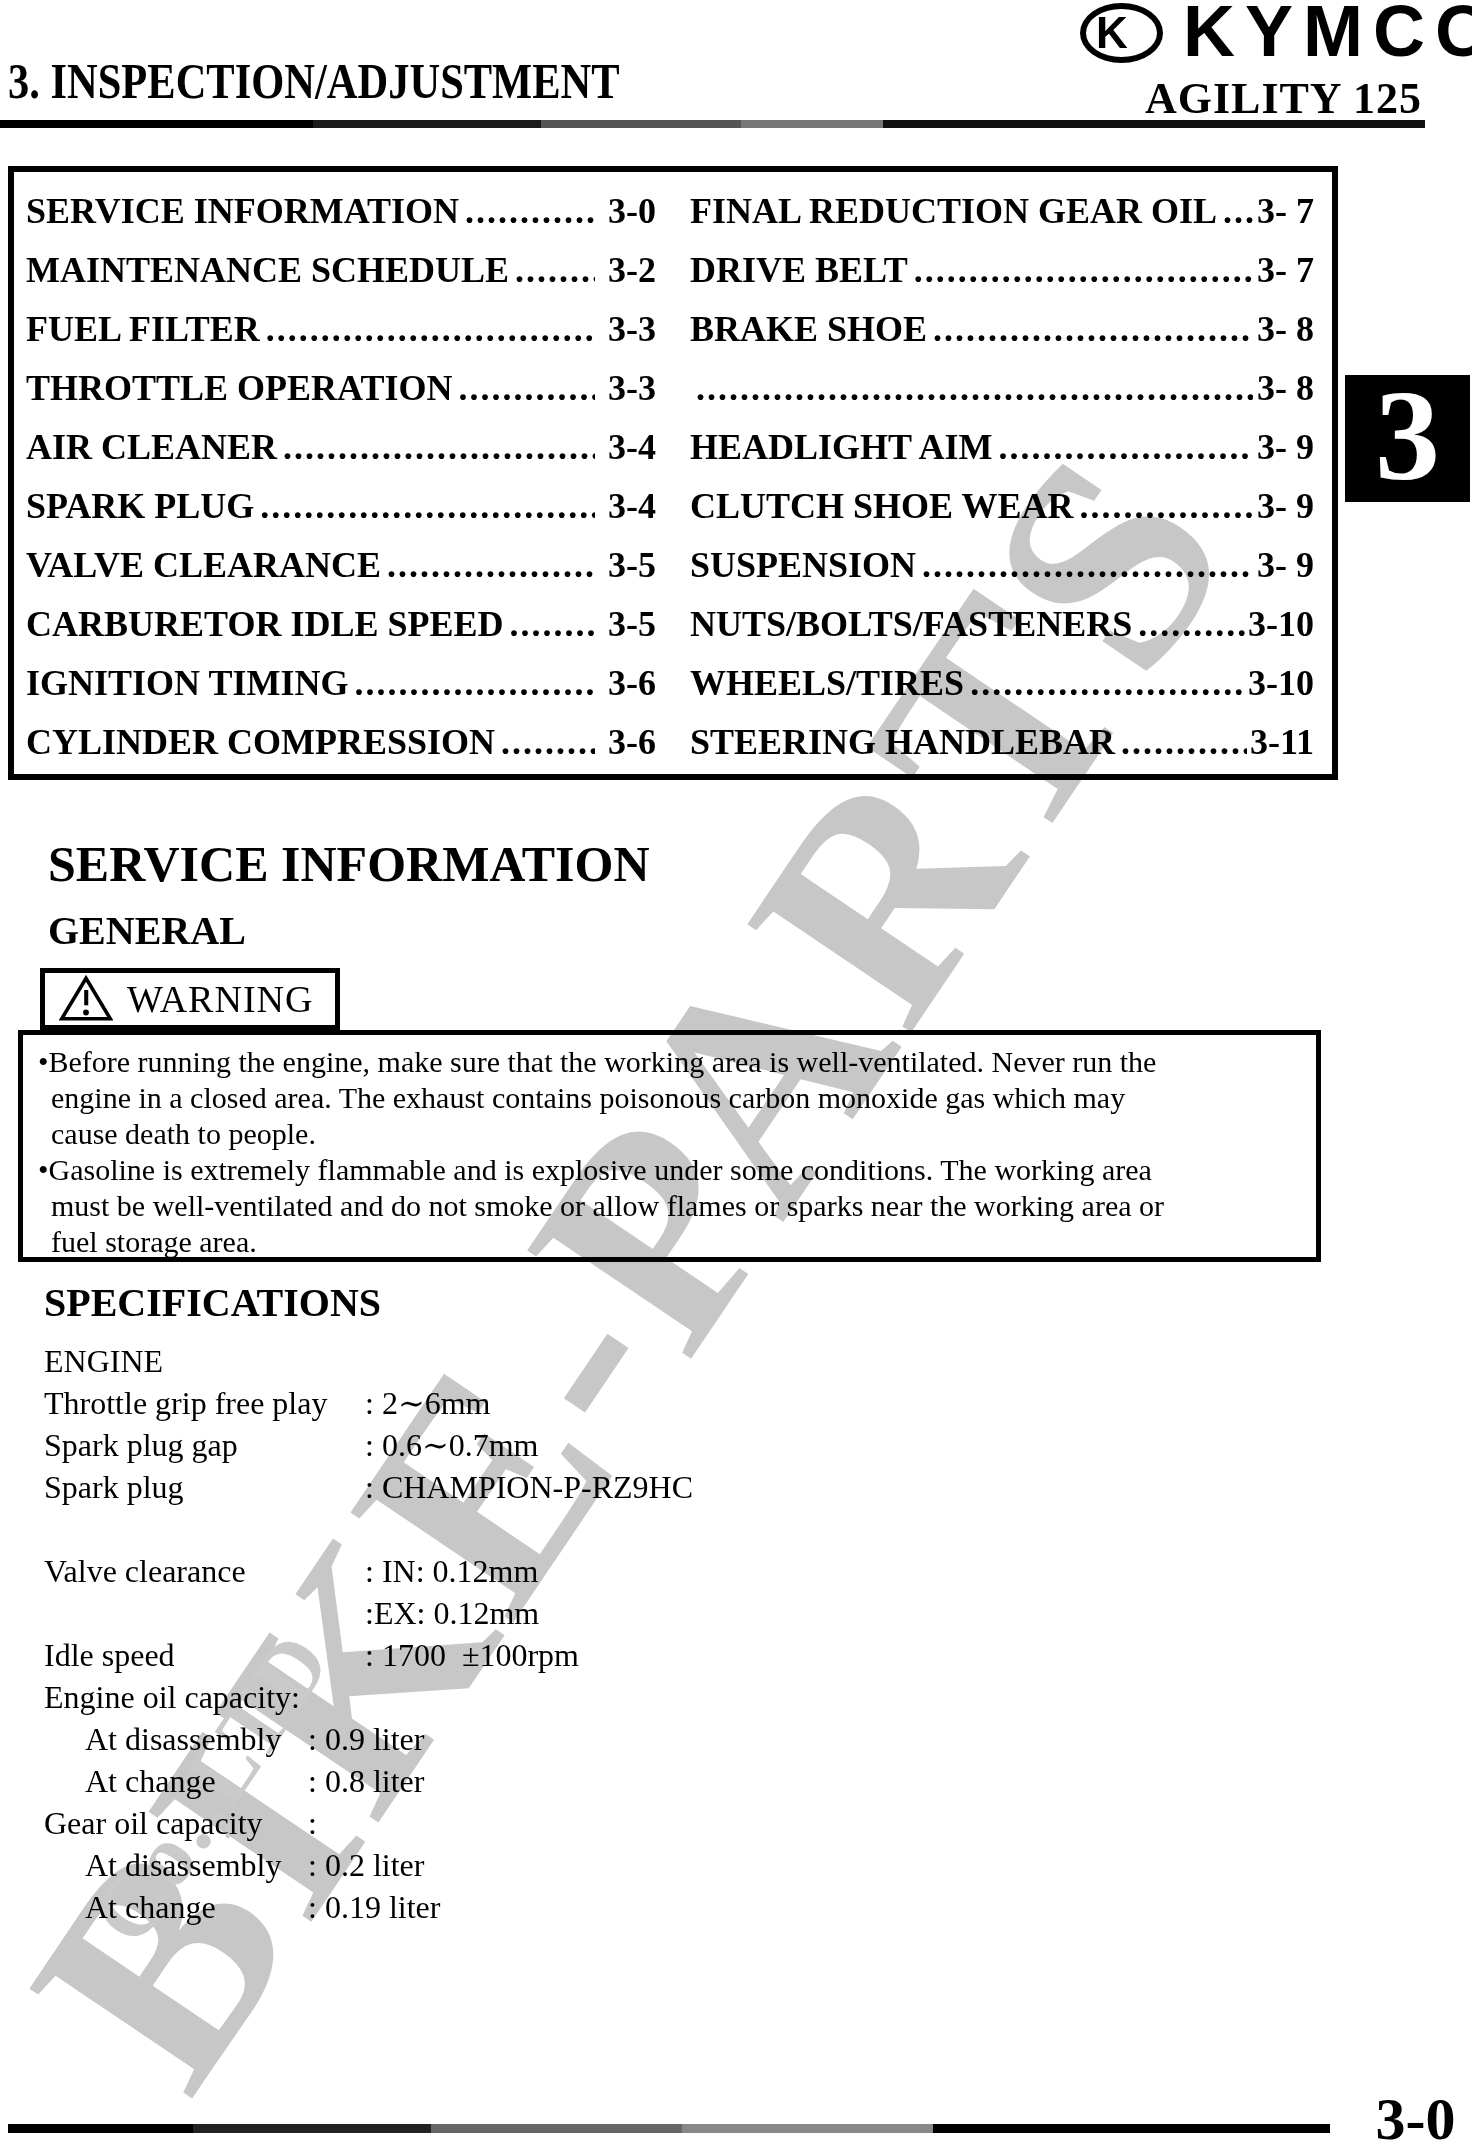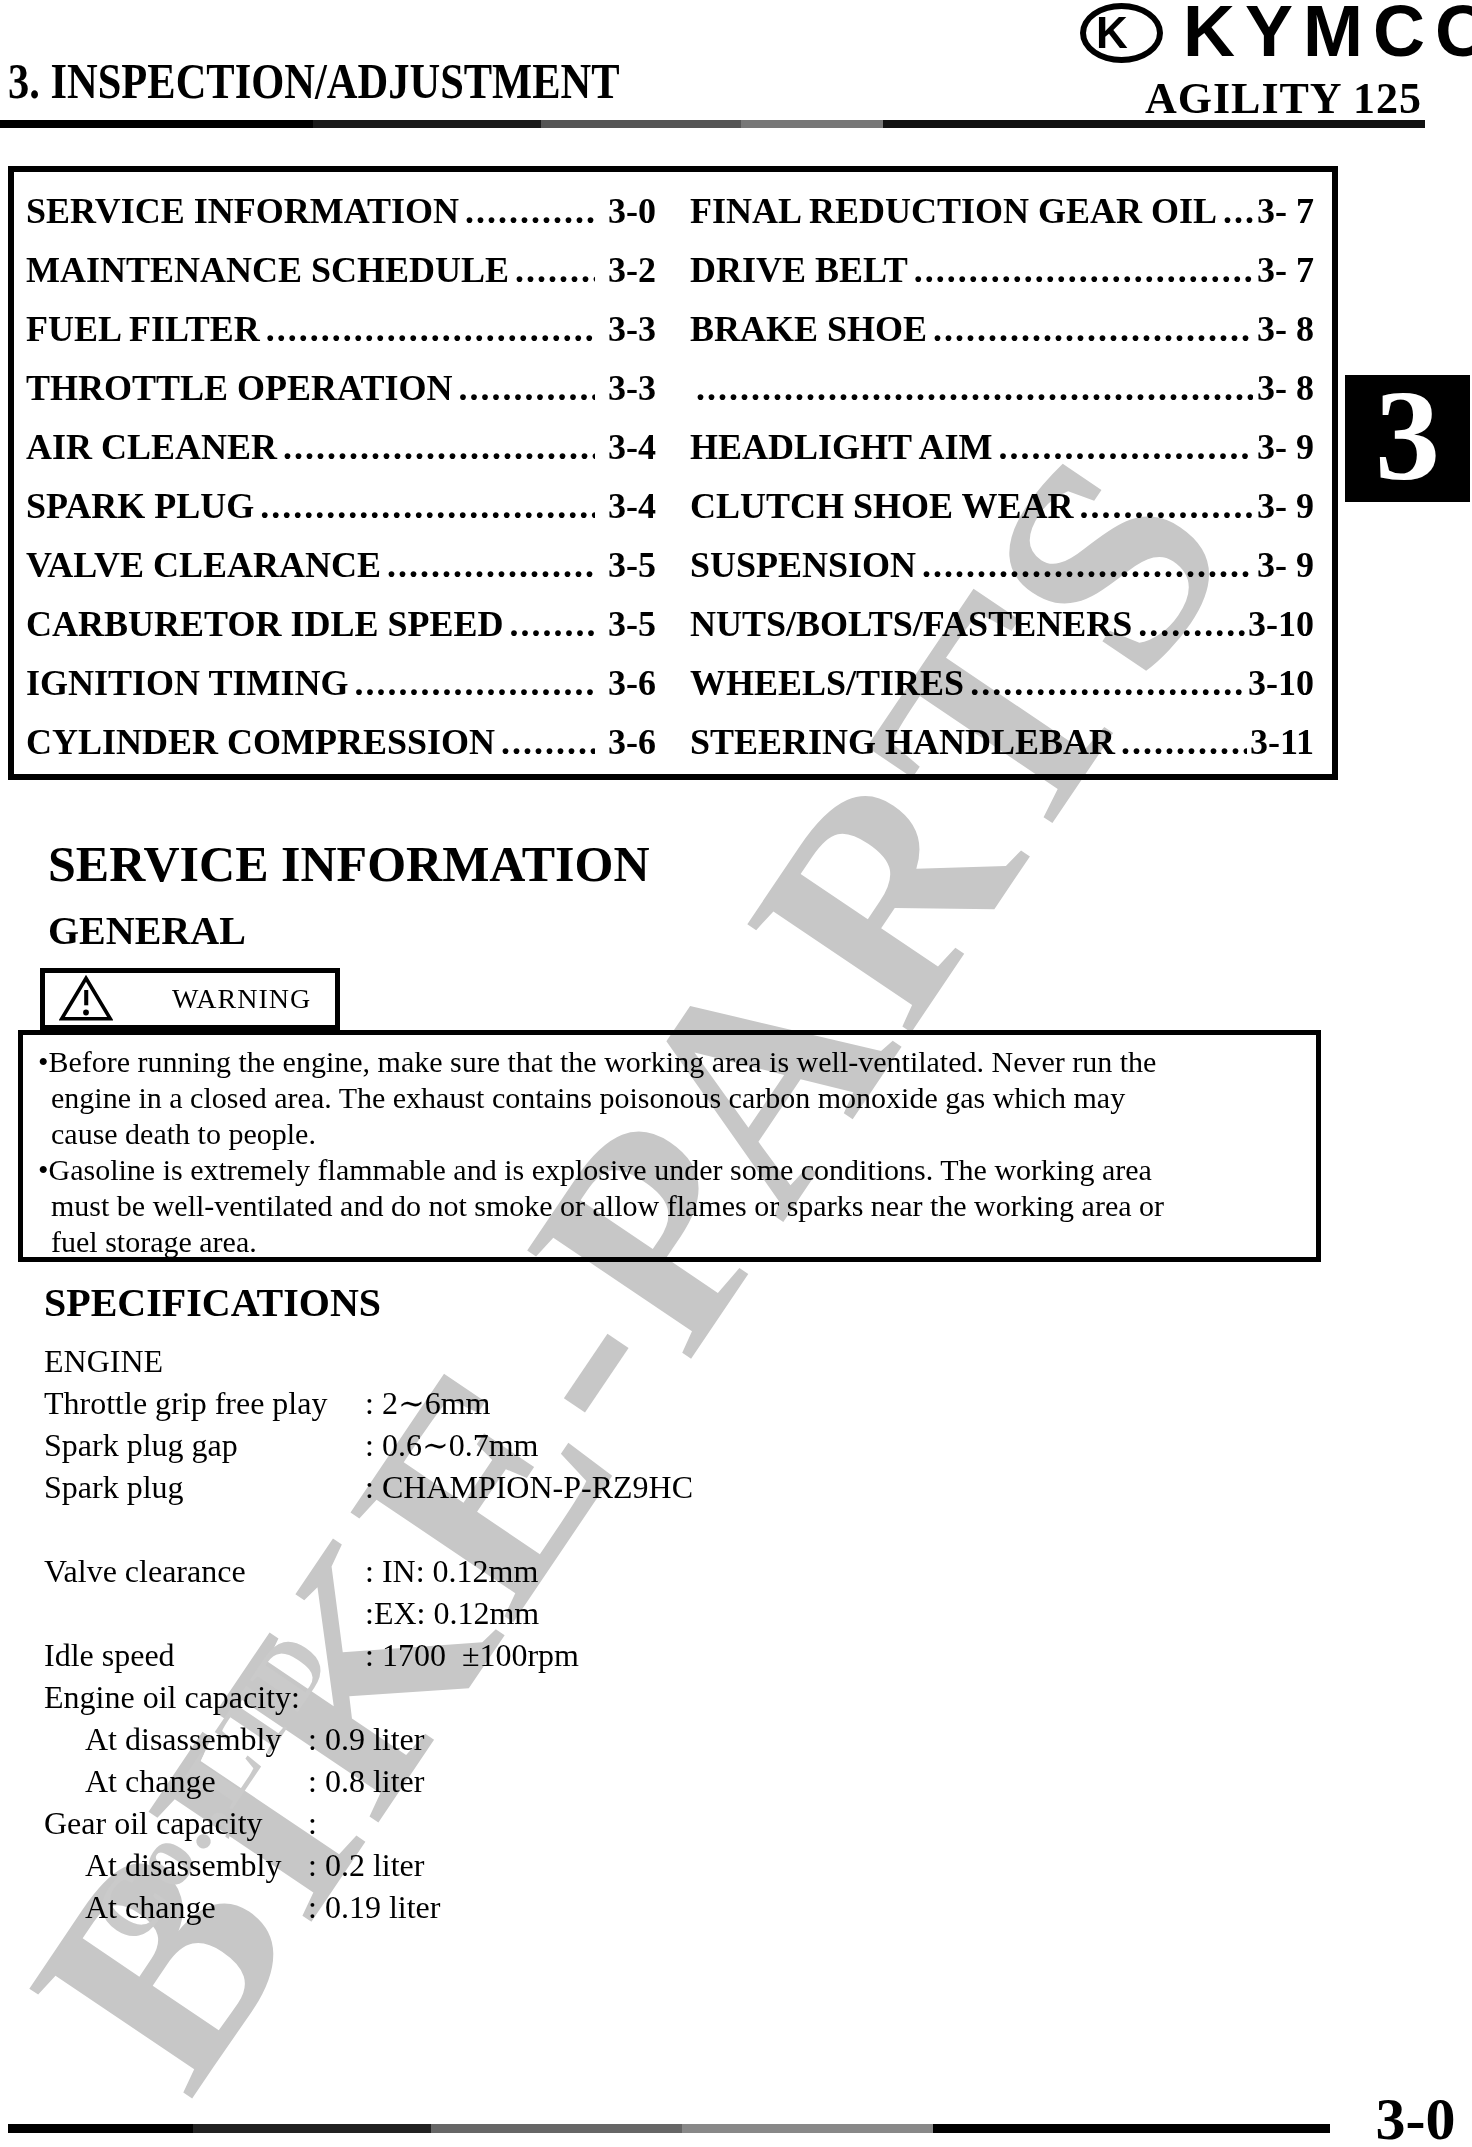--- a/index.html
+++ b/index.html
@@ -39,21 +39,21 @@
   .toc-page{flex:0 0 auto;min-width:58px;text-align:right;white-space:pre;}
   
   .chapter-tab{left:1345px;top:375px;width:125px;height:127px;background:#000;color:#fff;
           font-size:130px;font-weight:bold;text-align:center;line-height:120px;}
   
   .si-heading{left:48px;top:840px;font-size:50px;font-weight:bold;line-height:48px;}
   .general-heading{left:48px;top:910px;font-size:40px;font-weight:bold;line-height:42px;}
   
   .warn-label-box{left:40px;top:968px;width:300px;height:62px;border:5px solid #000;
           box-sizing:border-box;display:flex;align-items:center;gap:14px;padding-left:14px;}
-  .warn-label{font-size:28px;letter-spacing:1px;margin-left:45px;}
+  .warn-label{font-size:38px;letter-spacing:1px;}
   .warn-body-box{left:18px;top:1030px;width:1303px;height:232px;border:5px solid #000;
           box-sizing:border-box;padding:9px 12px 0 15px;}
   .warn-line{font-size:30px;line-height:36px;white-space:nowrap;}
   .k-cl{padding-left:13px;}
   
   .spec-heading{left:44px;top:1282px;font-size:40px;font-weight:bold;line-height:42px;}
   .specs{left:44px;top:1340px;width:980px;}
   .spec-row{display:flex;min-height:42px;line-height:42px;font-size:32px;white-space:pre;}
   .spec-label{flex:0 0 auto;}
   .spec-cv{flex:0 0 auto;}

